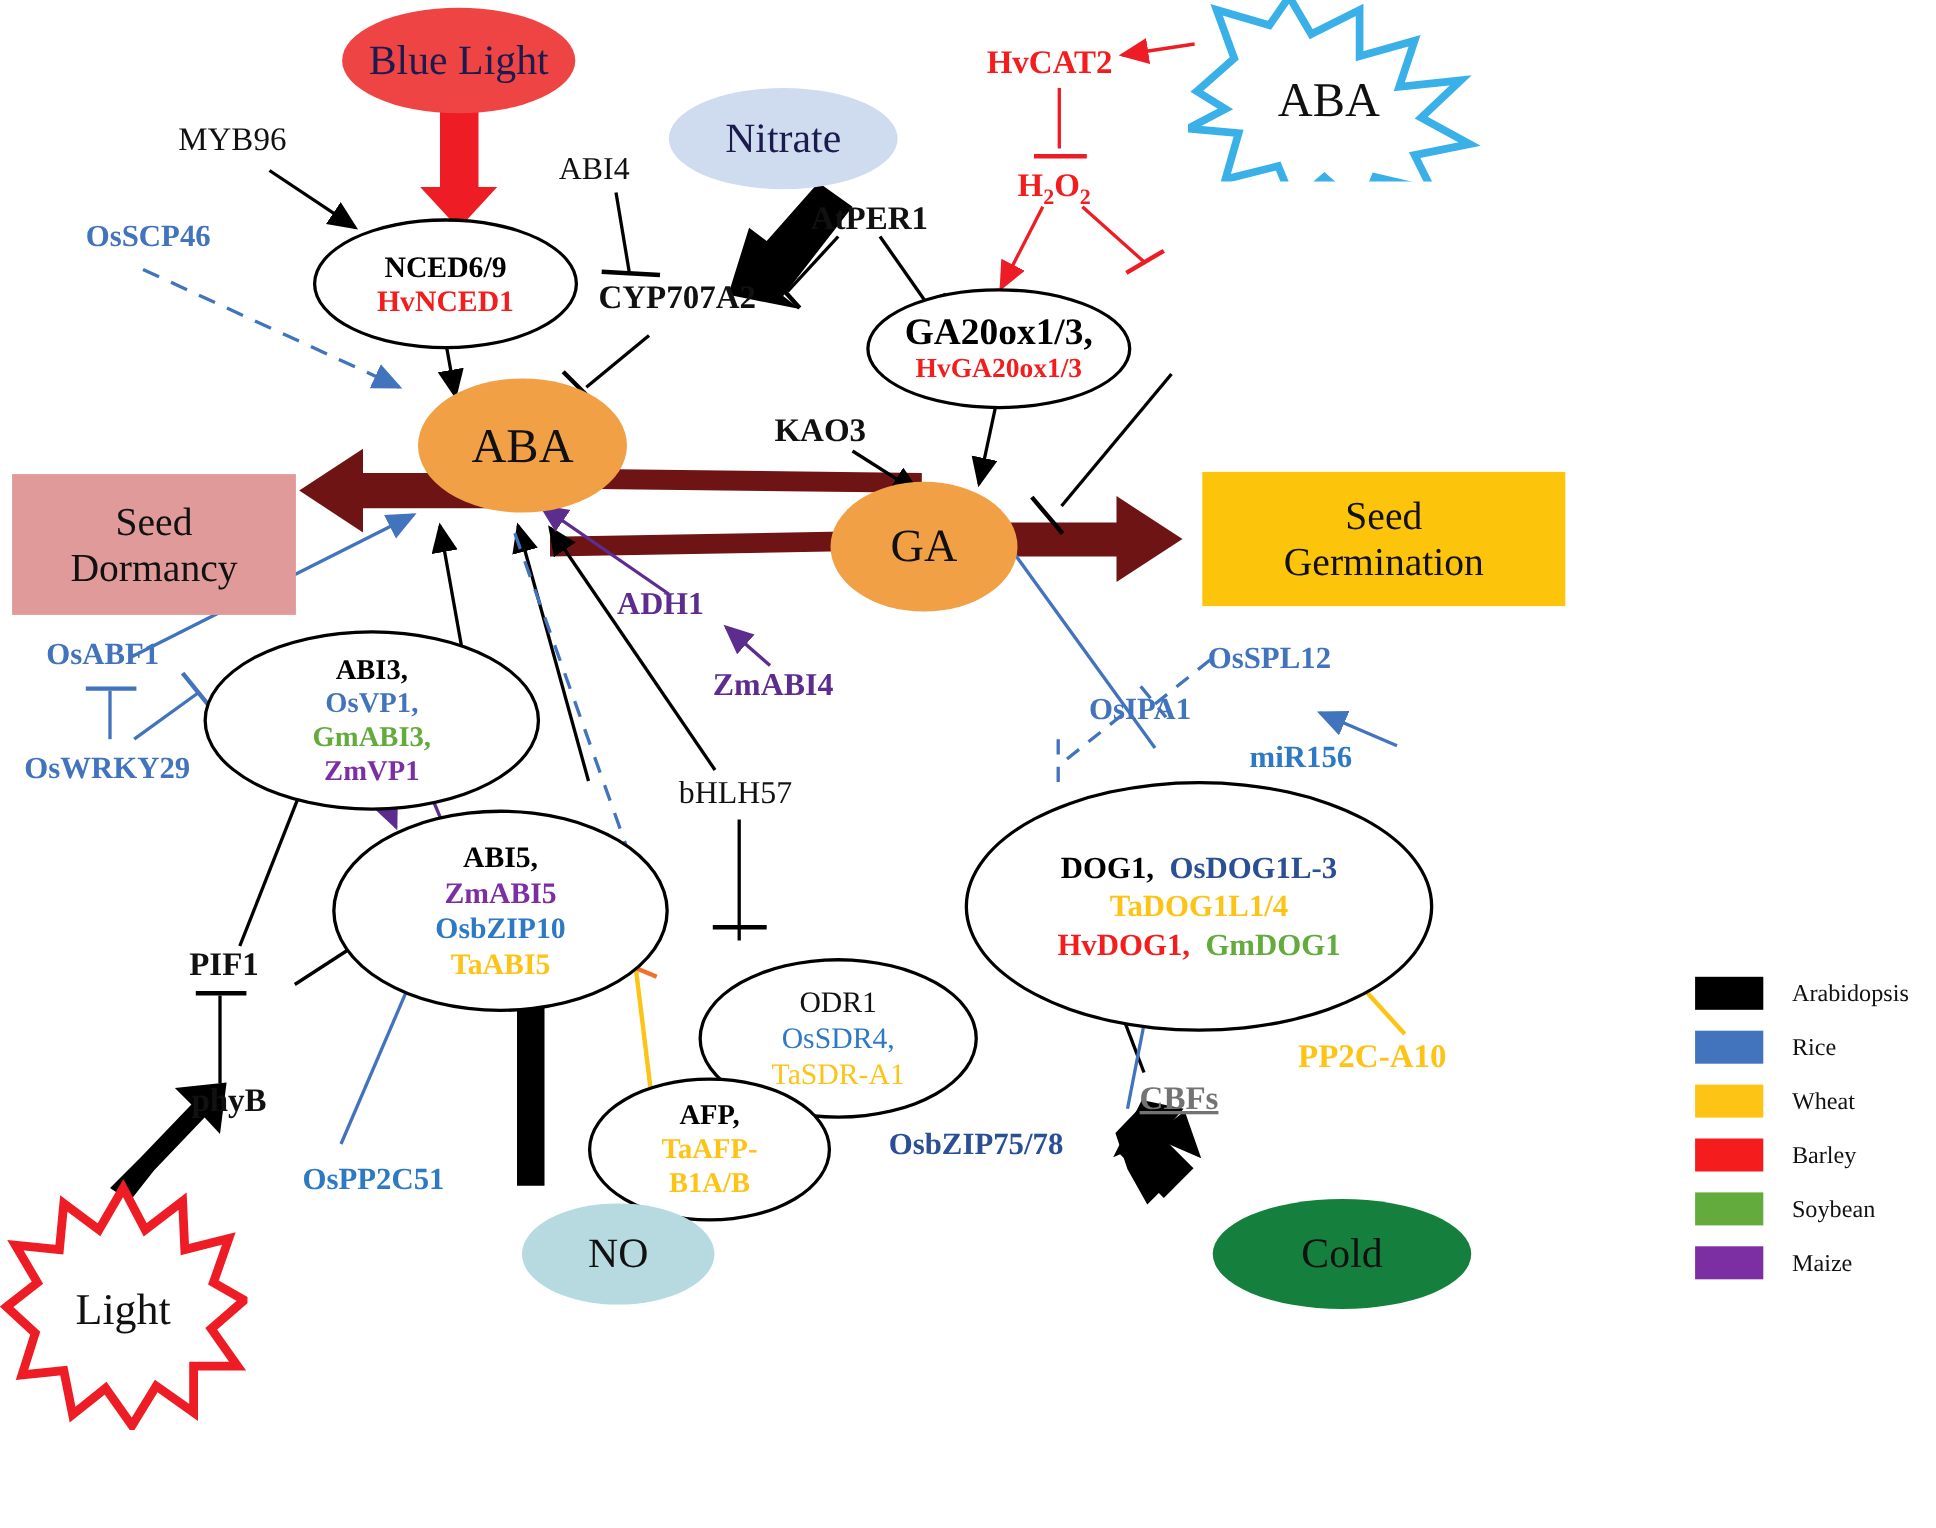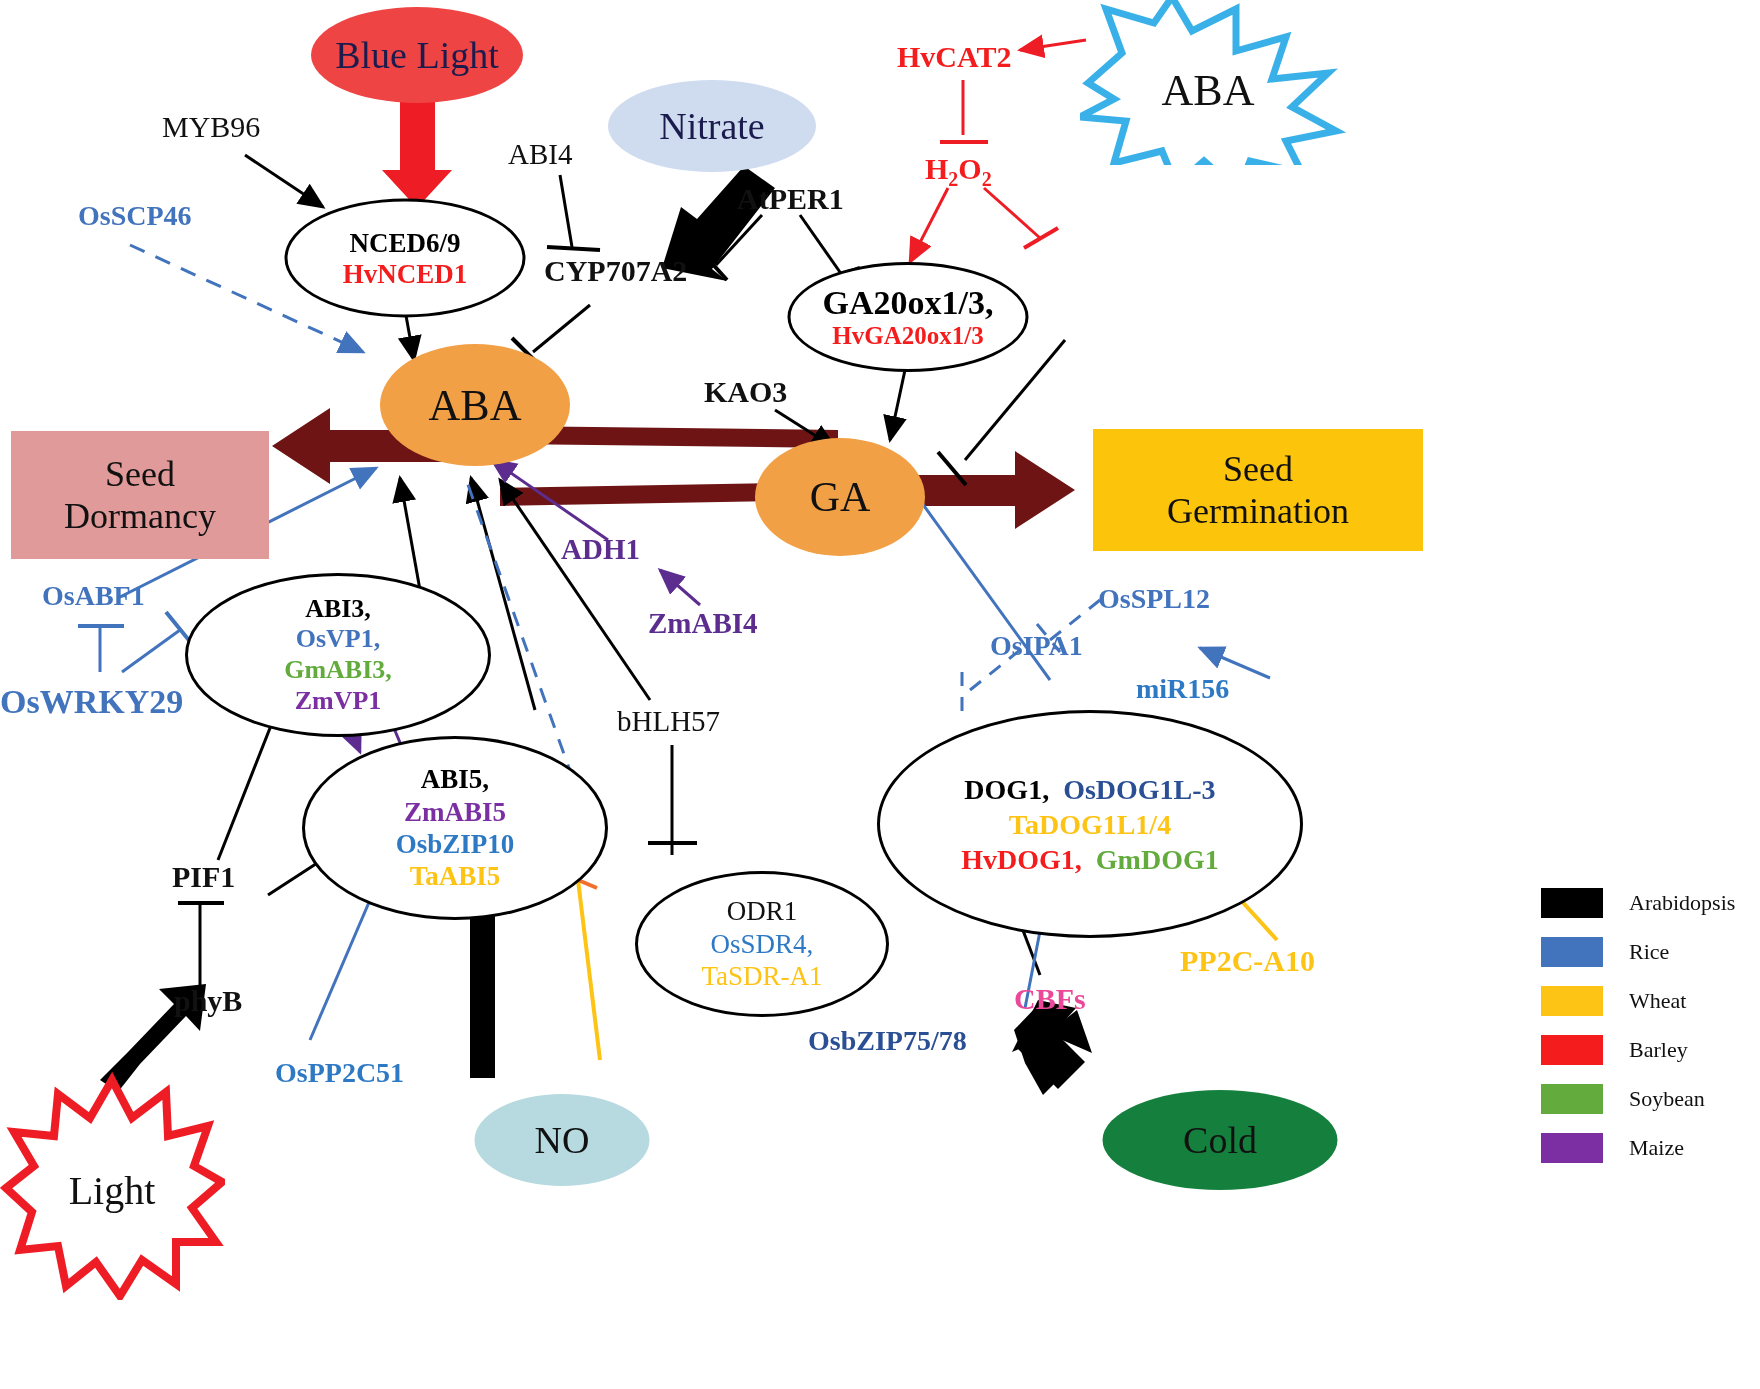--- a/index.html
+++ b/index.html
@@ -256,20 +256,27 @@
   </div>
 
   <div class="ellipse-node" style="left:762px;top:944px;width:248px;height:140px;">
     <div style="line-height:1.2;">
       <div style="font-size:27px;color:#111;">ODR1</div>
       <div style="font-size:27px;color:#2e79c4;">OsSDR4,</div>
       <div style="font-size:27px;color:#fdc315;">TaSDR-A1</div>
     </div>
   </div>
 
+  <div class="ellipse-node" style="left:645px;top:1045px;width:215px;height:125px;">
+    <div style="line-height:1.18;">
+      <div class="bold" style="font-size:26px;color:#000;">AFP,</div>
+      <div class="bold" style="font-size:26px;color:#fdc315;">TaAFP-</div>
+      <div class="bold" style="font-size:26px;color:#fdc315;">B1A/B</div>
+    </div>
+  </div>
 
   <div class="oval-fill" style="left:562px;top:1140px;width:175px;height:92px;background:#b7dae0;">
     <span style="font-size:38px;color:#111;">NO</span>
   </div>
 
   <div class="oval-fill" style="left:1220px;top:1140px;width:235px;height:100px;background:#15803d;">
     <span style="font-size:38px;color:#111;">Cold</span>
   </div>
 
   <svg style="position:absolute;left:0px;top:1070px;width:225px;height:230px;">
@@ -290,21 +297,21 @@
   <div class="lbl bold" style="left:897px;top:40px;font-size:30px;color:#f41c1c;">HvCAT2</div>
 
   <div class="lbl bold" style="left:925px;top:152px;font-size:30px;color:#f41c1c;">
     <span>H</span><sub style="font-size:20px;">2</sub><span>O</span><sub style="font-size:20px;">2</sub>
   </div>
 
   <div class="lbl bold" style="left:704px;top:375px;font-size:30px;color:#111;">KAO3</div>
 
   <div class="lbl bold" style="left:42px;top:580px;font-size:28px;color:#4273bd;">OsABF1</div>
 
-  <div class="lbl bold" style="left:0;top:683px;font-size:34px;color:#4273bd;">OsWRKY29</div>
+  <div class="lbl bold" style="left:22px;top:683px;font-size:28px;color:#4273bd;">OsWRKY29</div>
 
   <div class="lbl bold" style="left:561px;top:533px;font-size:29px;color:#5c2d8f;">ADH1</div>
 
   <div class="lbl bold" style="left:648px;top:607px;font-size:29px;color:#5c2d8f;">ZmABI4</div>
 
   <div class="lbl" style="left:617px;top:705px;font-size:29px;color:#111;">bHLH57</div>
 
   <div class="lbl bold" style="left:1098px;top:583px;font-size:28px;color:#4273bd;">OsSPL12</div>
 
   <div class="lbl bold" style="left:990px;top:630px;font-size:28px;color:#4273bd;">OsIPA1</div>
@@ -312,21 +319,21 @@
   <div class="lbl bold" style="left:1136px;top:673px;font-size:28px;color:#2e79c4;">miR156</div>
 
   <div class="lbl bold" style="left:172px;top:860px;font-size:30px;color:#111;">PIF1</div>
 
   <div class="lbl bold" style="left:174px;top:984px;font-size:30px;color:#111;">phyB</div>
 
   <div class="lbl bold" style="left:264px;top:1057px;font-size:28px;color:#2e79c4;margin-left:11px;">OsPP2C51</div>
 
   <div class="lbl bold" style="left:808px;top:1025px;font-size:28px;color:#2a4f94;">OsbZIP75/78</div>
 
-  <div class="lbl bold" style="left:1014px;top:982px;font-size:30px;color:#ec4899;">CBFs</div>
+  <div class="lbl bold" style="left:1036px;top:982px;font-size:30px;color:#737373;text-decoration:underline;">CBFs</div>
 
   <div class="lbl bold" style="left:1180px;top:944px;font-size:30px;color:#fdc315;">PP2C-A10</div>
 
   <div class="legend" style="left:1541px;top:888px;">
     <div class="legend-row">
       <span class="swatch" style="background:#000000;"></span>
       <span class="legend-label">Arabidopsis</span>
     </div>
     <div class="legend-row">
       <span class="swatch" style="background:#4273bd;"></span>

